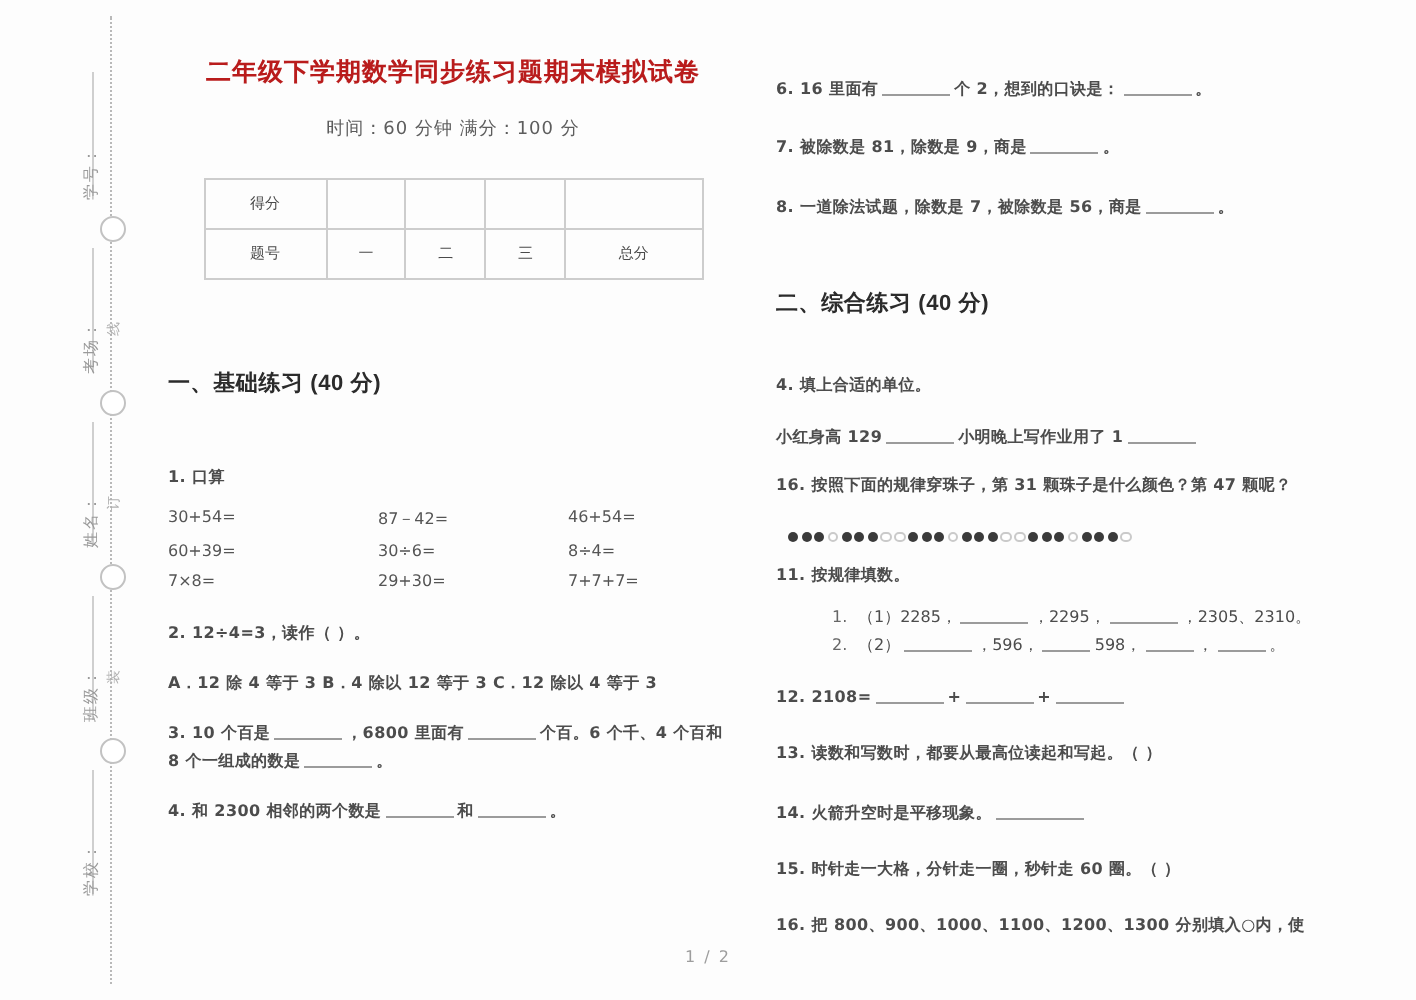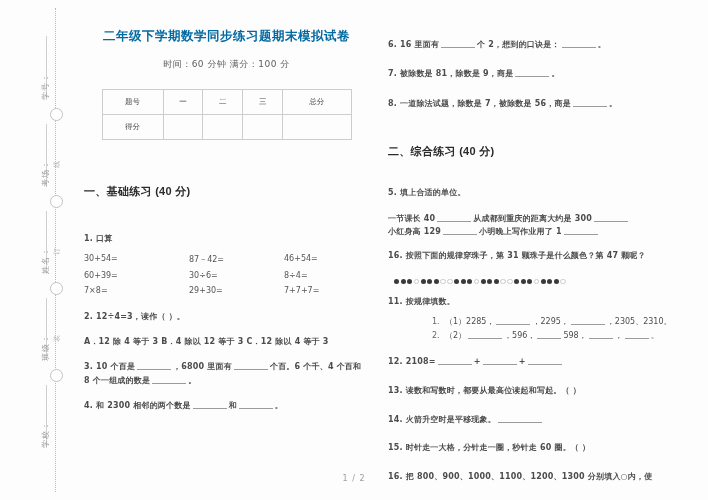--- a/index.html
+++ b/index.html
@@ -54,21 +54,21 @@
     height:500px;
   }
   .col-left{left:84px;width:285px;}
   .col-right{left:388px;width:290px;}
 
   .doc-title{
     margin-top:28px;
     text-align:center;
     font-size:12.5px;
     font-weight:bold;
-    color:#0369a1;
+    color:#b91c1c;
     font-family:"DejaVu Serif","Liberation Serif",serif;
     letter-spacing:.5px;
   }
   .doc-sub{
     margin-top:13px;
     text-align:center;
     font-size:9px;
     color:#5d5d5d;
     letter-spacing:.5px;
   }
@@ -130,21 +130,21 @@
   }
   .bead{
     width:5px;height:5px;border-radius:50%;
     margin-right:1.5px;
     flex:0 0 auto;
   }
   .bead.dark{background:#3a3a3a;}
   .bead.light{background:#fff;border:1px solid #cacaca;width:3.5px;height:3.5px;}
 
   .num-list{
-    margin:7px 0 0 44px;
+    margin:7px 0 0 28px;
     font-size:8px;color:#4c4c4c;line-height:1.75;
   }
   .num-list .idx{display:inline-block;width:13px;color:#666;}
 
   .footer{
     position:absolute;
     left:0;right:0;bottom:17px;
     text-align:center;
     font-size:8px;color:#9d9d9d;
     letter-spacing:1px;
@@ -186,32 +186,32 @@
   </div>
 
   <div class="col col-left">
 
     <div class="doc-title">二年级下学期数学同步练习题期末模拟试卷</div>
     <div class="doc-sub">时间：60 分钟    满分：100 分</div>
 
     <table class="score-table">
       <tbody>
           <tr>
+        <td class="first">得分</td>
+        <td></td>
+        <td></td>
+        <td></td>
+        <td></td>
+      </tr>
+      <tr>
         <td class="first">题号</td>
         <td>一</td>
         <td>二</td>
         <td>三</td>
         <td>总分</td>
-      </tr>
-      <tr>
-        <td class="first">得分</td>
-        <td></td>
-        <td></td>
-        <td></td>
-        <td></td>
       </tr>
     </tbody>
       </table>
 
     <div class="sp-22"></div>
     <div class="sp-22"></div>
 
     <div class="section-head">一、基础练习 (40 分)</div>
 
     <div class="sp-22"></div>
@@ -280,27 +280,24 @@
     </div>
 
     <div class="sp-22"></div>
     <div class="sp-12"></div>
 
     <div class="section-head">二、综合练习 (40 分)</div>
 
     <div class="sp-22"></div>
     <div class="sp-6"></div>
 
-    <div class="q">5. 填上合适的单位。</div>
-
-    <div class="sp-12"></div>
-
-    <div class="q">
-      <span>一节课长 40</span><span class="blank"></span><span>从成都到重庆的距离大约是 300</span><span class="blank"></span>
-    </div>
+    <div class="q">4. 填上合适的单位。</div>
+
+    <div class="sp-12"></div>
+
     <div class="q">
       <span>小红身高 129</span><span class="blank"></span><span>小明晚上写作业用了 1</span><span class="blank"></span>
     </div>
 
     <div class="sp-12"></div>
 
     <div class="q">16.    按照下面的规律穿珠子，第 31 颗珠子是什么颜色？第 47 颗呢？</div>
 
     <div class="beads">
         <span class="bead dark"></span>

